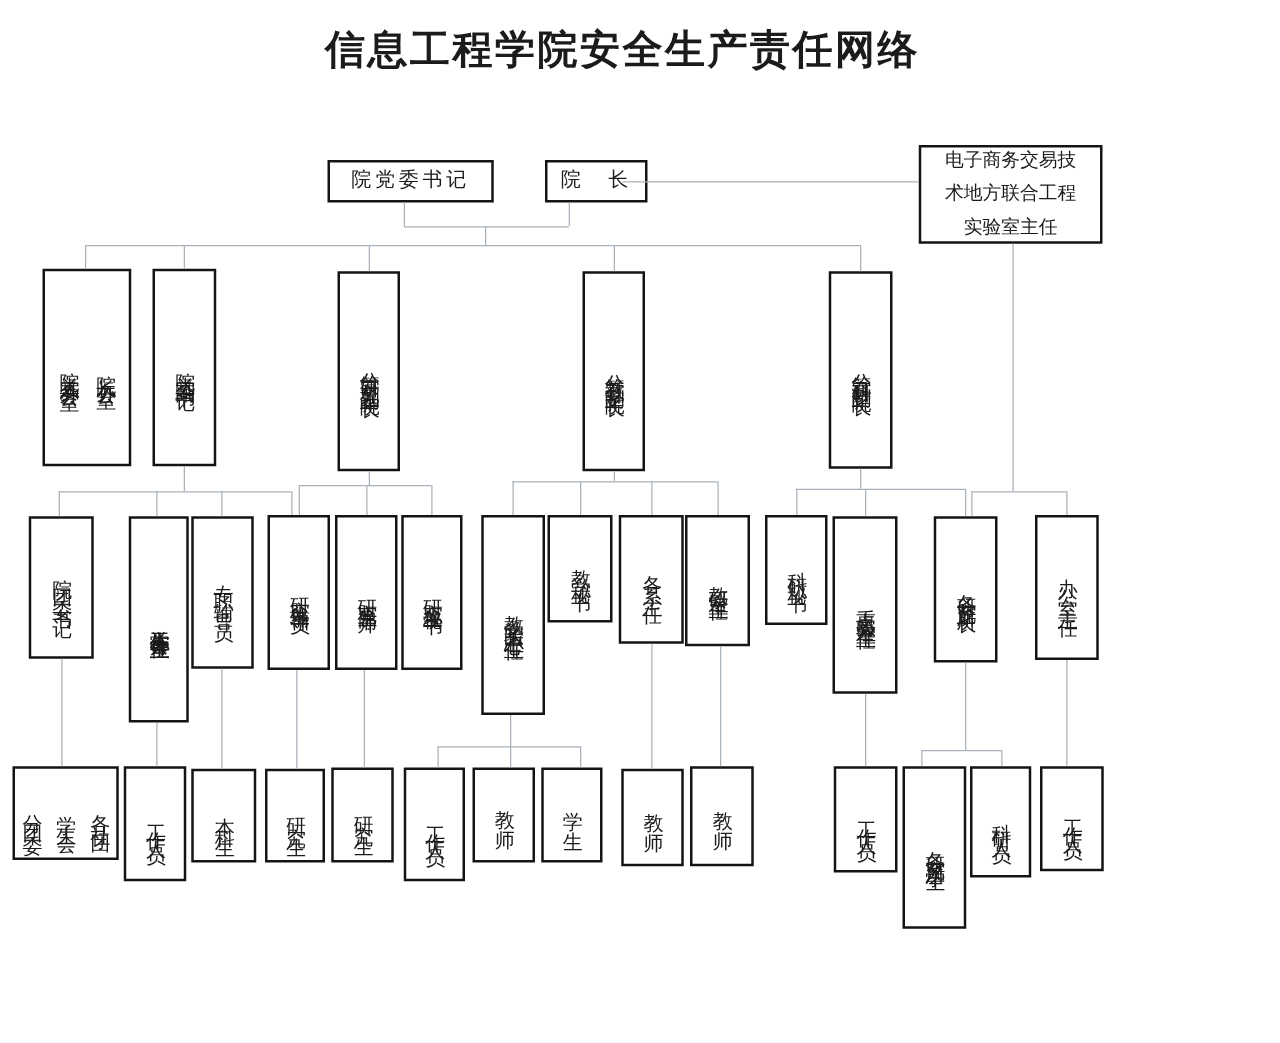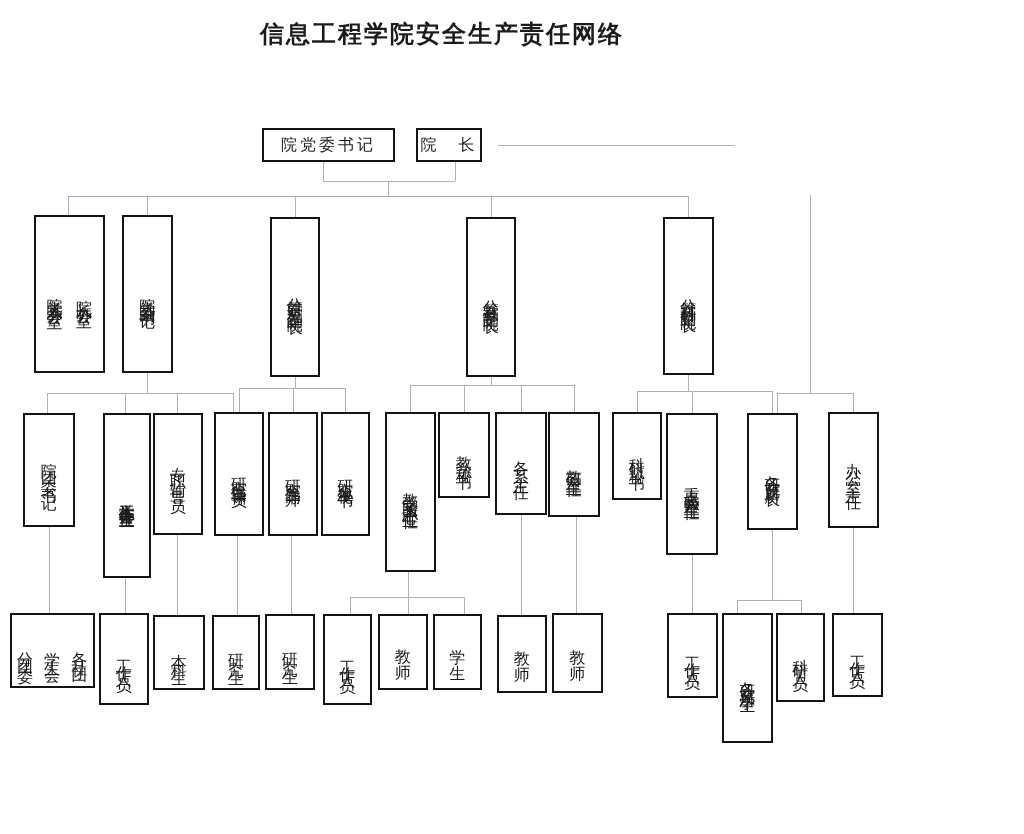--- a/index.html
+++ b/index.html
@@ -3,21 +3,21 @@
 <meta charset="utf-8">
 <style>
   html,body{margin:0;padding:0;background:#ffffff;}
   #canvas{
     position:relative;width:1024px;height:834px;background:#ffffff;
     font-family:"Liberation Serif","DejaVu Serif",serif;color:#1b1b1b;
     overflow:hidden;
   }
   .title{
     position:absolute;left:260px;top:18px;
-    font-size:24px;font-weight:bold;letter-spacing:2px;white-space:nowrap;
+    font-size:32px;font-weight:bold;letter-spacing:2px;white-space:nowrap;
   }
   .node{
     position:absolute;box-sizing:border-box;border:2px solid #141414;background:#fff;
     display:flex;align-items:center;justify-content:center;
     font-size:16px;text-align:center;
   }
   .h{white-space:pre-line;line-height:1.75;font-size:15px;}
   .hs{letter-spacing:3px;font-size:16px;}
   .v{
     writing-mode:vertical-rl;text-orientation:upright;
@@ -30,21 +30,24 @@
   .ln{position:absolute;background:#a9b2ba;}
 </style>
 </head>
 <body>
 
 <div id="canvas">
 
   <div class="title">信息工程学院安全生产责任网络</div>
 
   <div class="node h hs" style="left:262px;top:128px;width:133px;height:34px;">院党委书记</div>
-  <div class="node h hs" style="left:416px;top:128px;width:66px;height:34px;">院　长</div>
+  <div class="node h hs" style="left:436px;top:128px;width:82px;height:34px;">院　长</div>
+  <div class="node h" style="left:735px;top:116px;width:147px;height:79px;">电子商务交易技
+术地方联合工程
+实验室主任</div>
 
   <div class="node v" style="left:34px;top:215px;width:71px;height:158px;">院长办公室
 院党委办公室</div>
   <div class="node v" style="left:122px;top:215px;width:51px;height:158px;">院党委副书记</div>
   <div class="node v" style="left:270px;top:217px;width:50px;height:160px;">分管研究生副院长</div>
   <div class="node v" style="left:466px;top:217px;width:50px;height:160px;">分管教学副院长</div>
   <div class="node v" style="left:663px;top:217px;width:51px;height:158px;">分管科研副院长</div>
 
   <div class="node v ls3" style="left:23px;top:413px;width:52px;height:114px;">院团委书记</div>
   <div class="node v tight" style="left:103px;top:413px;width:48px;height:165px;">学生工作办公室主任</div>

